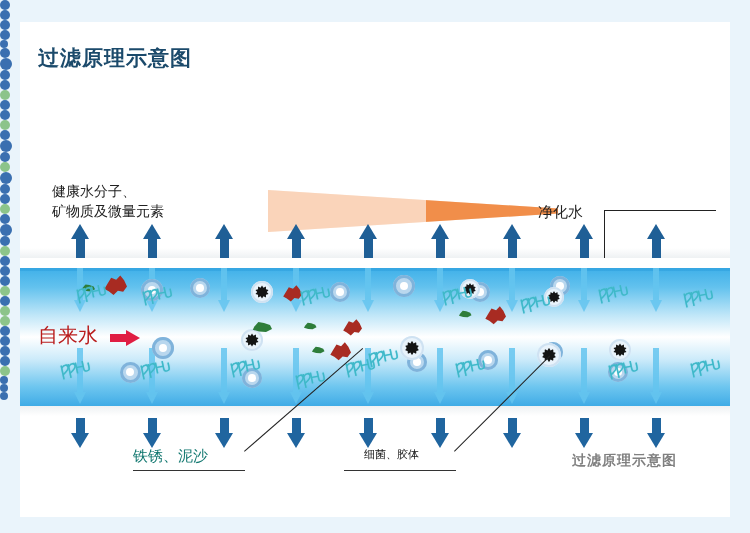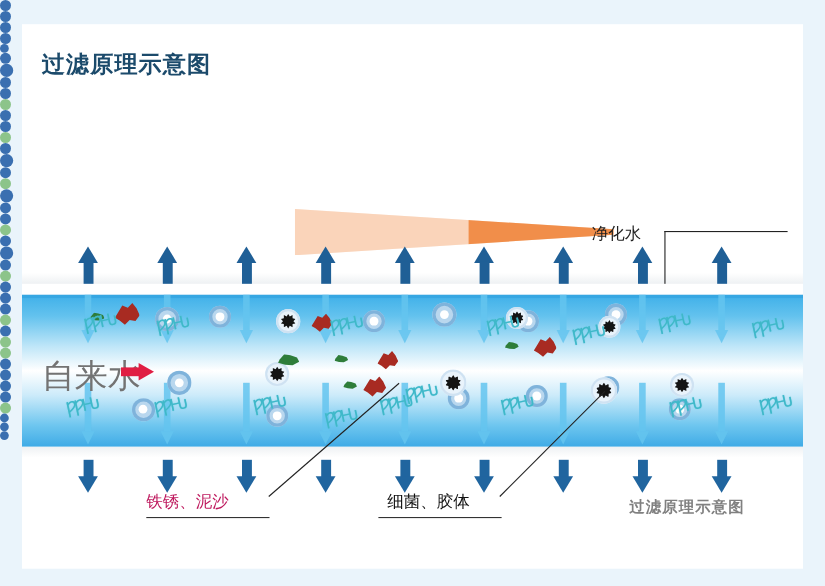--- a/index.html
+++ b/index.html
@@ -39,29 +39,29 @@
     position:absolute;left:538px;top:203px;
     font-size:15px;color:#222;white-space:nowrap;
   }
   .lbl-pore{
     position:absolute;left:600px;top:177px;
     font-size:15px;color:#e8487e;white-space:nowrap;
     font-family:"Liberation Serif","DejaVu Serif",serif;
   }
   .lbl-tap{
     position:absolute;left:38px;top:322px;
-    font-size:30px;color:#737373;white-space:nowrap;
+    font-size:20px;color:#b91c1c;white-space:nowrap;
   }
   .lbl-rust{
     position:absolute;left:133px;top:447px;
-    font-size:15px;color:#be185d;white-space:nowrap;
+    font-size:15px;color:#0f766e;white-space:nowrap;
   }
   .lbl-bact{
-    position:absolute;left:352px;top:447px;
-    font-size:15px;color:#111;white-space:nowrap;
+    position:absolute;left:364px;top:447px;
+    font-size:11px;color:#111;white-space:nowrap;
   }
   .lbl-caption{
     position:absolute;left:572px;top:452px;
     font-size:14px;font-weight:bold;color:#808080;
     letter-spacing:1px;white-space:nowrap;
   }
 
   
   .u-line{position:absolute;height:1px;background:#333;}
 
@@ -424,20 +424,24 @@
       </div>
       <div class="dn-wrap" style="left: 647px; top: 418px;">
         <div class="dn-stem"></div>
         <div class="dn-head"></div>
       </div>
     </div>
 
   <div class="bracket-h"></div>
   <div class="bracket-v"></div>
 
+  <div class="lbl-healthy">
+    <div>健康水分子、</div>
+    <div>矿物质及微量元素</div>
+  </div>
 
   <div class="lbl-pure">净化水</div>
 
   <div class="lbl-tap">自来水</div>
   <div class="red-arrow">
     <div class="rs"></div>
       <div class="rh"></div>
   </div>
 
   <div class="leader" style="left:244px;top:451px;width:157px;transform:rotate(-41deg);"></div>

